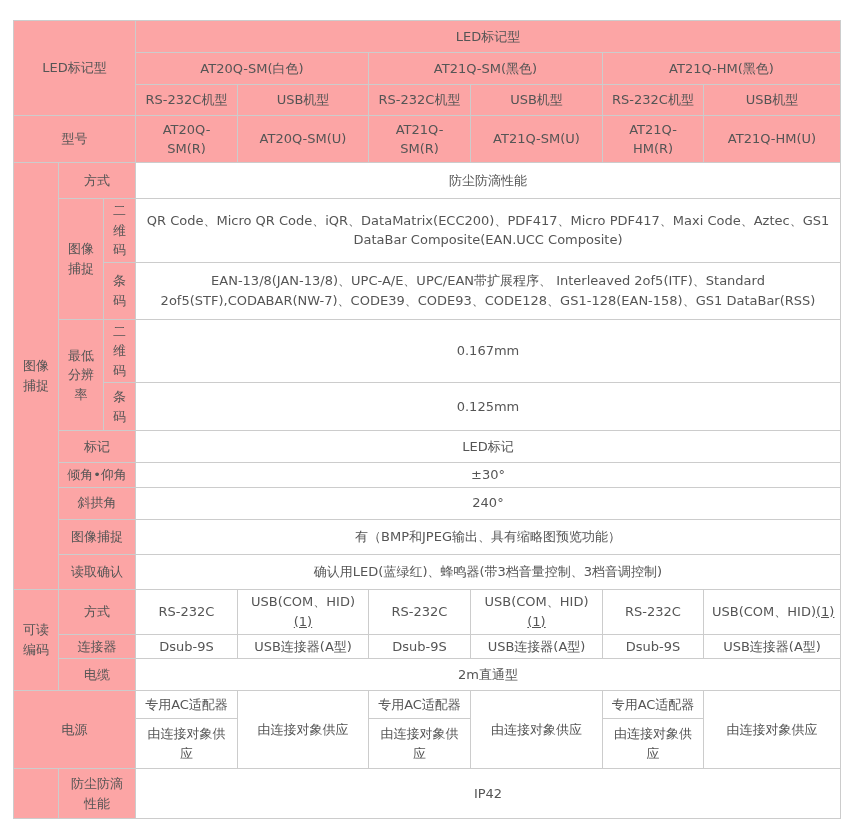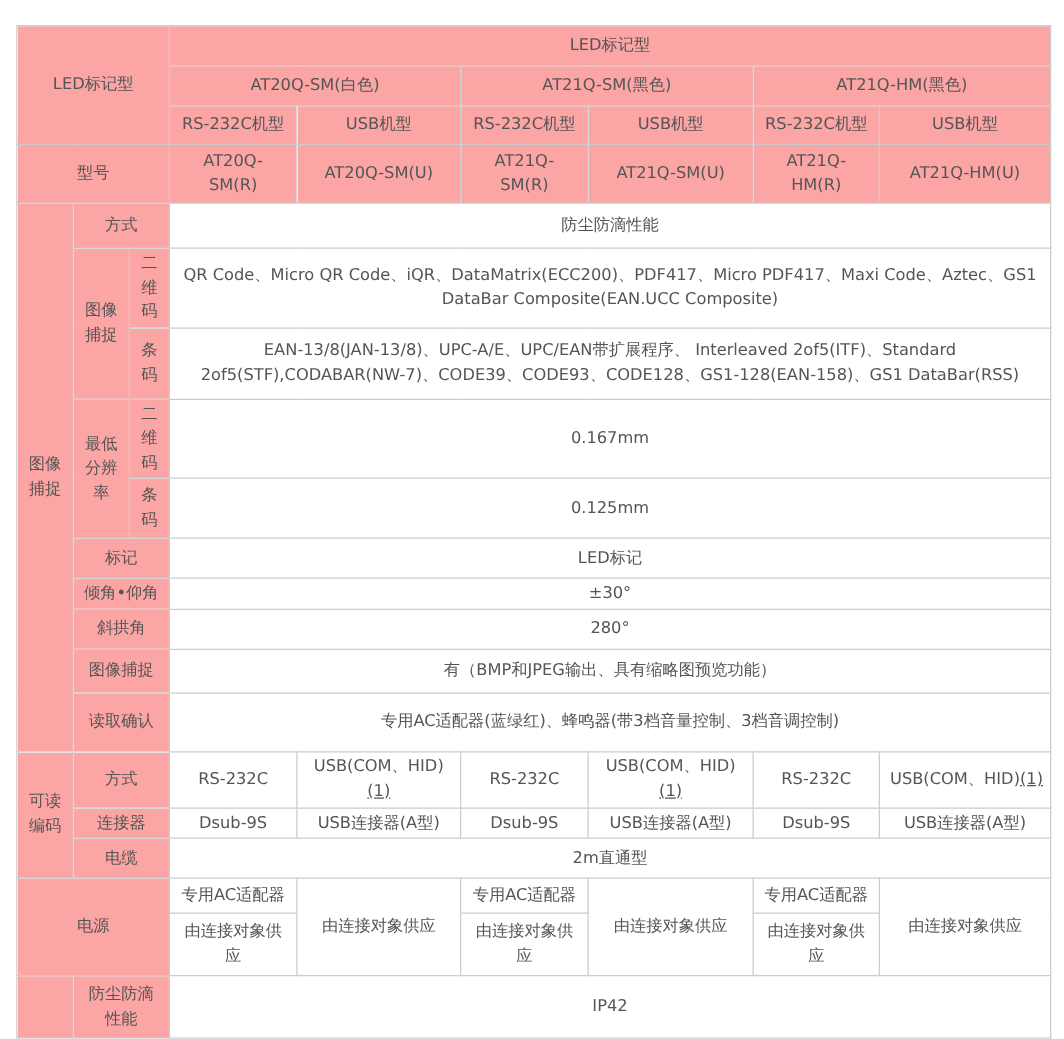--- a/index.html
+++ b/index.html
@@ -122,31 +122,31 @@
       <td colspan="6">LED标记</td>
     </tr>
 
     <tr style="height:18px">
       <td colspan="2" class="lbl">倾角•仰角</td>
       <td colspan="6">±30°</td>
     </tr>
 
     <tr style="height:32px">
       <td colspan="2" class="lbl">斜拱角</td>
-      <td colspan="6">280°</td>
+      <td colspan="6">240°</td>
     </tr>
 
     <tr style="height:35px">
       <td colspan="2" class="lbl">图像捕捉</td>
       <td colspan="6">有（BMP和JPEG输出、具有缩略图预览功能）</td>
     </tr>
 
-    <tr style="height:47px">
+    <tr style="height:35px">
       <td colspan="2" class="lbl">读取确认</td>
-      <td colspan="6">专用AC适配器(蓝绿红)、蜂鸣器(带3档音量控制、3档音调控制)</td>
+      <td colspan="6">确认用LED(蓝绿红)、蜂鸣器(带3档音量控制、3档音调控制)</td>
     </tr>
 
     <tr style="height:45px">
       <td rowspan="3" class="lbl">可读编码</td>
       <td colspan="2" class="lbl">方式</td>
       <td>RS-232C</td>
       <td>
         <span>USB(COM、HID)</span><br>
         <span class="note">(1)</span>
       </td>

